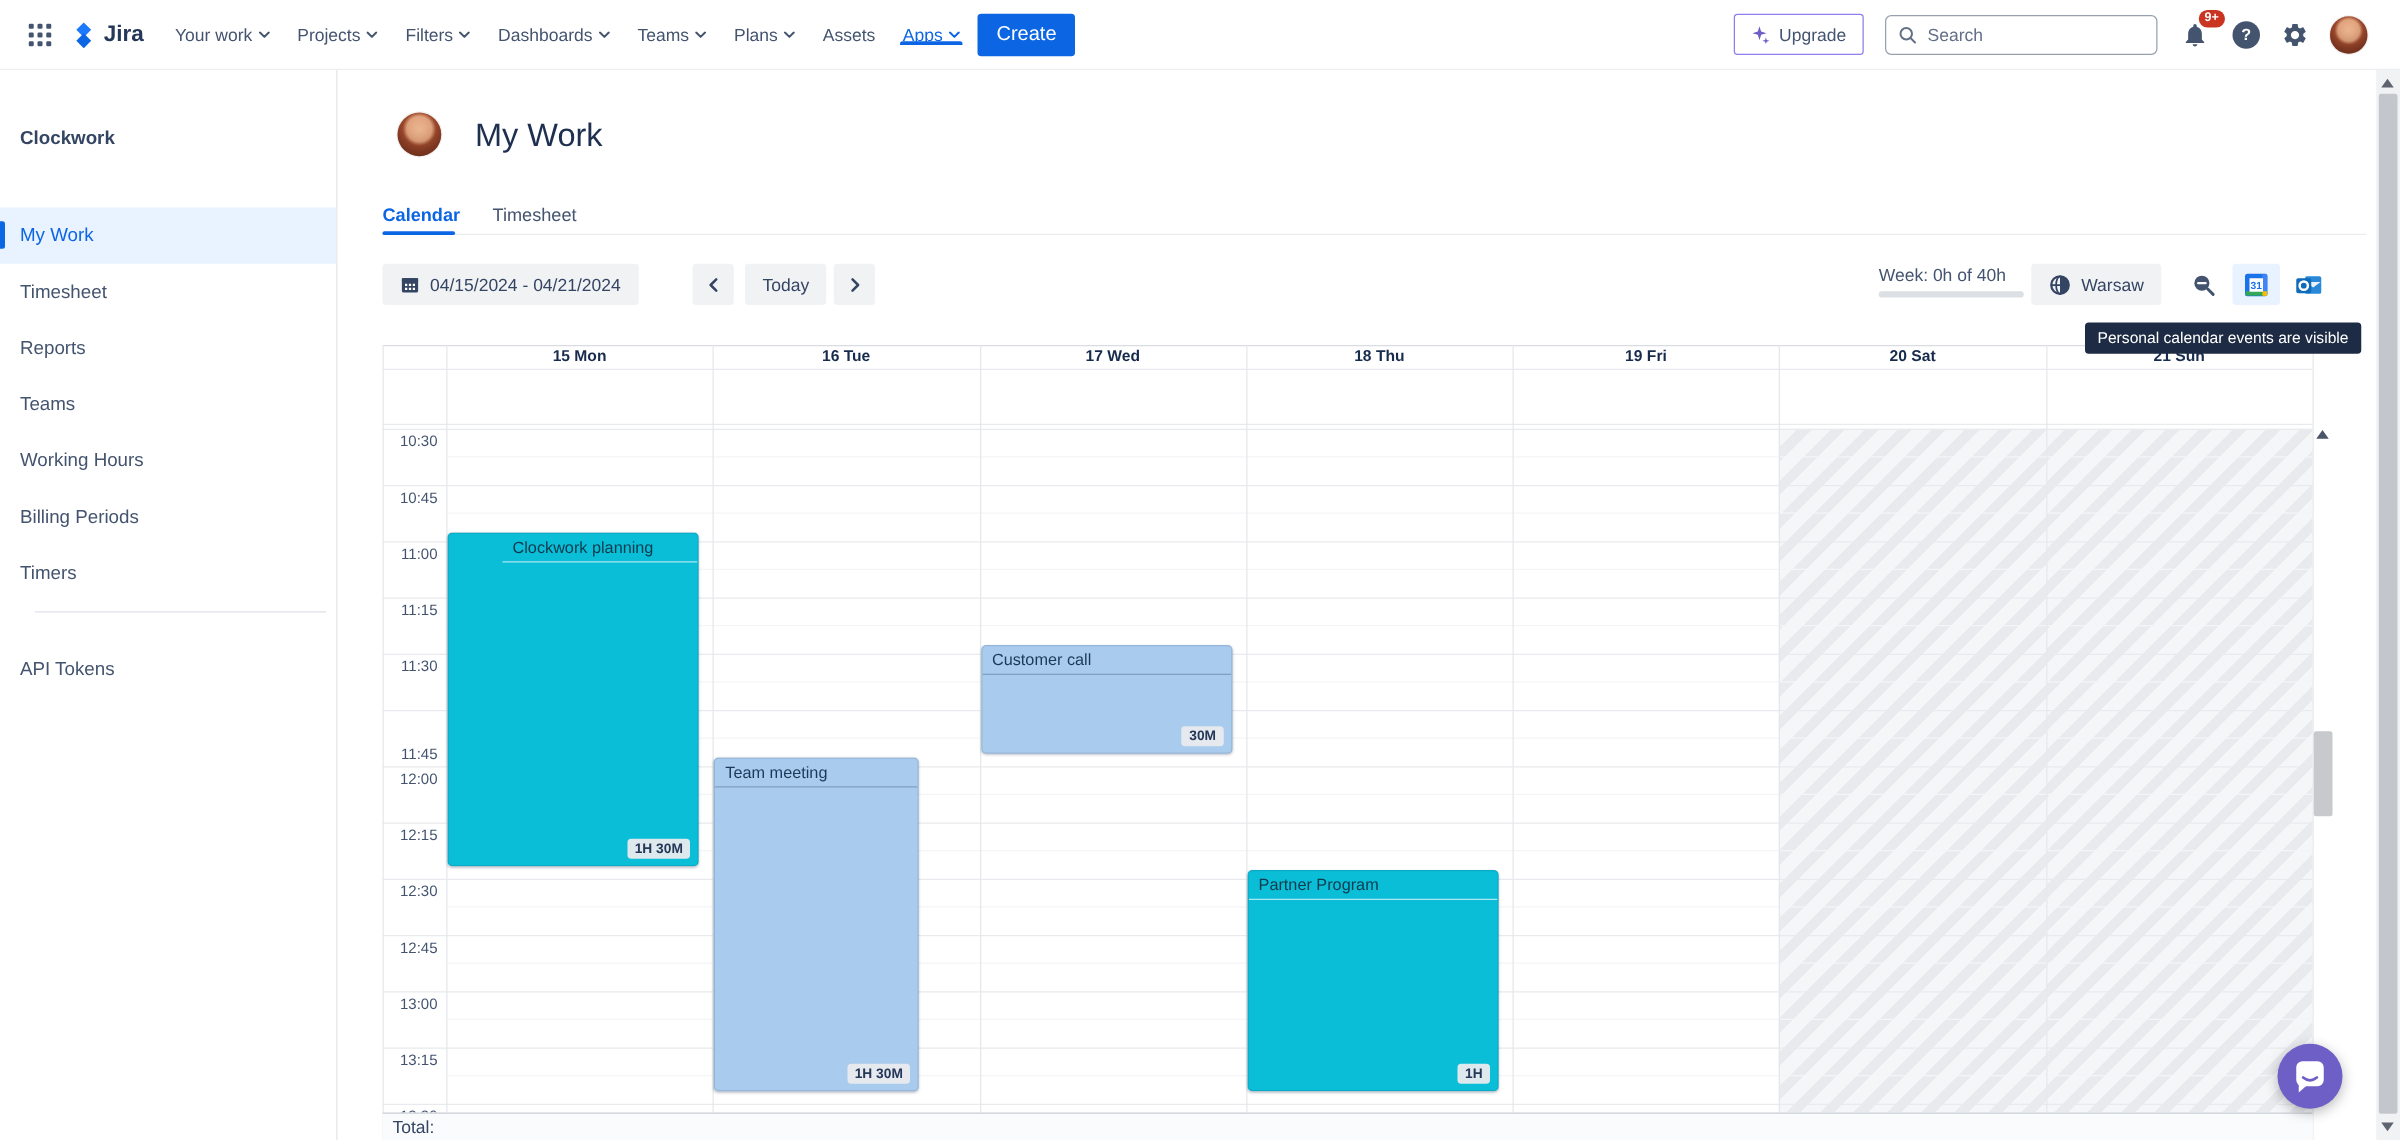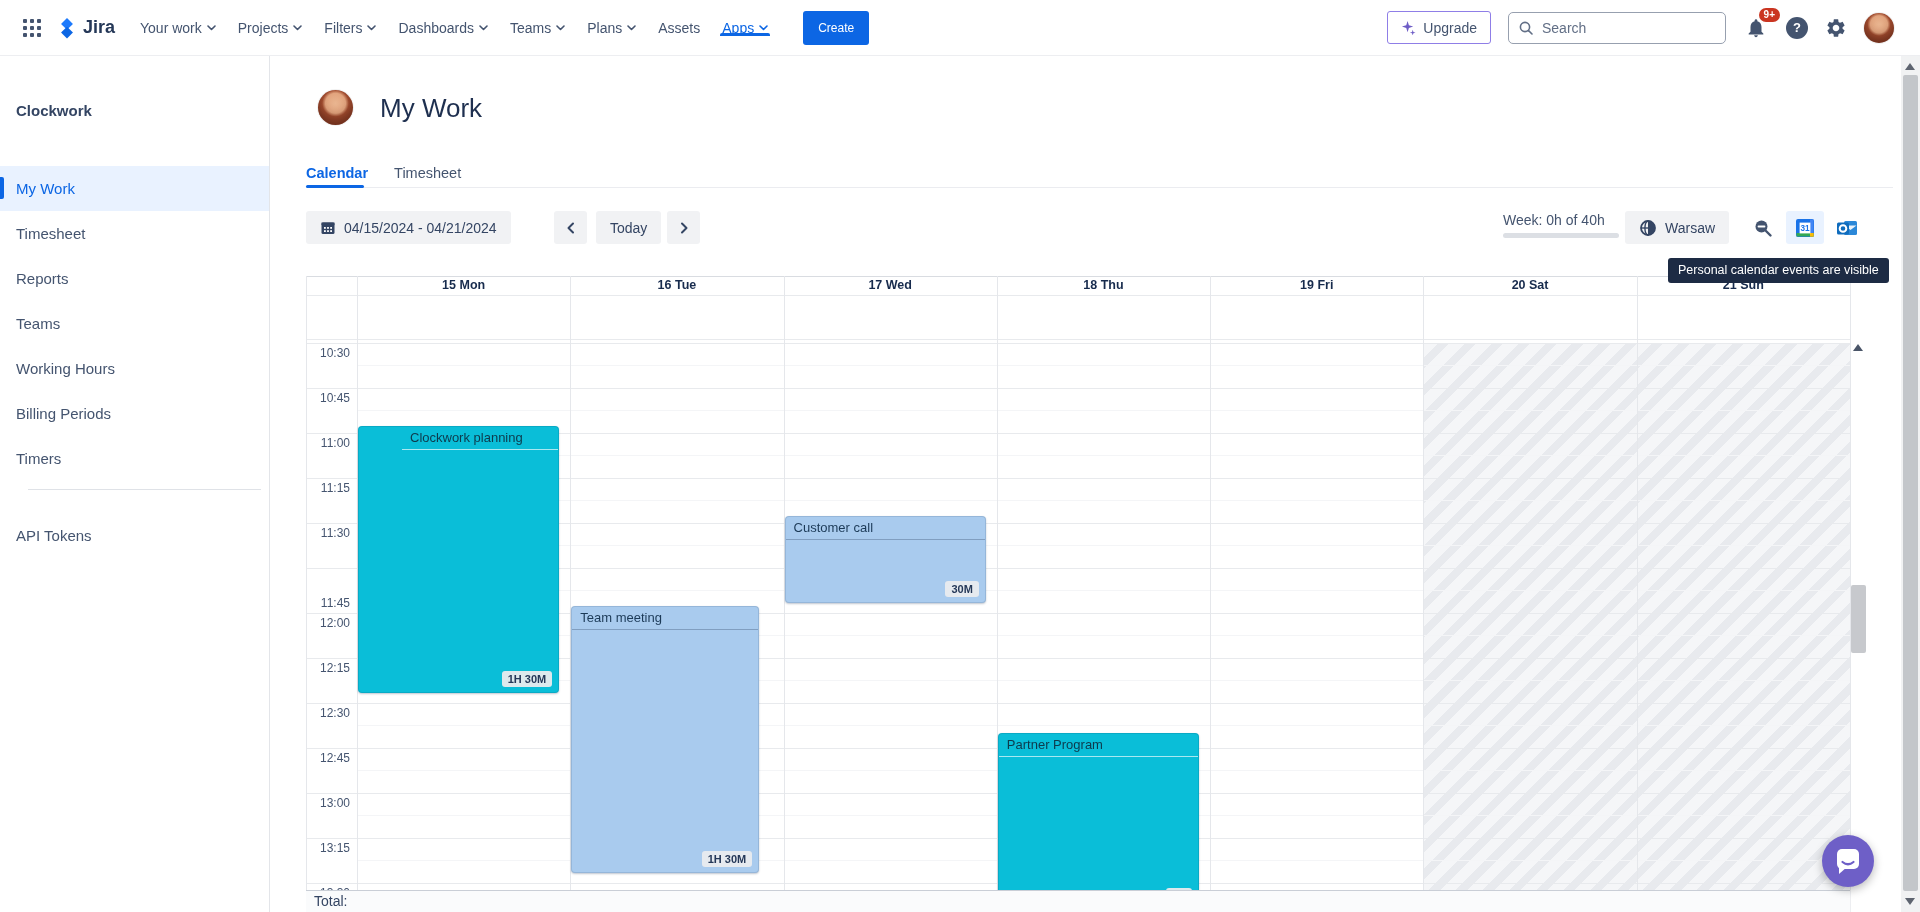--- a/index.html
+++ b/index.html
@@ -10,21 +10,21 @@
   
   .topnav { position:absolute; top:0; left:0; width:1920px; height:56px; background:#fff;
             border-bottom:1px solid #EDEEF1; display:flex; align-items:center; justify-content:space-between; z-index:40; }
   .nav-left { display:flex; align-items:center; height:100%; margin-left:18px; }
   .appgrid { width:28px; height:28px; border:none; background:transparent; display:flex; align-items:center; justify-content:center; cursor:pointer; padding:0; }
   .brand { display:flex; align-items:center; gap:5px; margin:0 14px 0 10px; font-size:18px; font-weight:700; color:#253858; cursor:pointer; }
   #nav-items { display:flex; height:52px; align-items:center; }
   .nav-item { position:relative; display:flex; align-items:center; gap:5px; padding:0 11px; font-size:14px; color:#44546F; cursor:pointer; white-space:nowrap; }
   .nav-item.active { color:#0C66E4; }
   .nav-item.active::after { content:""; position:absolute; left:9px; right:9px; bottom:0; height:3px; background:#0C66E4; border-radius:2px 2px 0 0; }
-  .create-btn { margin-left:24px; align-self:center; background:#0C66E4; color:#fff; border:none; border-radius:3px; height:34px; padding:0 15px; font-size:12px; font-weight:500; cursor:pointer; }
+  .create-btn { margin-left:3px; align-self:center; background:#0C66E4; color:#fff; border:none; border-radius:3px; height:34px; padding:0 15px; font-size:16px; font-weight:500; cursor:pointer; }
   .nav-right { display:flex; align-items:center; gap:17px; margin-right:26px; }
   .upgrade-btn { display:flex; align-items:center; gap:7px; height:33px; padding:0 13px; border:1px solid #8F7EE7; border-radius:3px; background:#fff; color:#44546F; font-size:14px; cursor:pointer; }
   .search-box { position:relative; width:218px; height:32px; border:1px solid #97A0AF; border-radius:5px; display:flex; align-items:center; background:#fff; }
   .search-box input { border:none; outline:none; flex:1; font-size:14px; color:#172B4D; background:transparent; min-width:0; }
   .search-box input::placeholder { color:#626F86; }
   .bell-wrap { position:relative; cursor:pointer; width:26px; height:26px; display:flex; align-items:center; justify-content:center; }
   .nbadge { position:absolute; top:-7px; right:-11px; background:#CA3521; color:#fff; font-size:10px; font-weight:700; padding:1px 5px 2px; border-radius:9px; line-height:11px; }
   .help-circle { width:22px; height:22px; border-radius:50%; background:#44546F; color:#fff; font-size:13px; font-weight:700; display:flex; align-items:center; justify-content:center; cursor:pointer; }
   .gear-wrap { cursor:pointer; display:flex; }
   .avatar { width:30px; height:30px; border-radius:50%; cursor:pointer;
@@ -398,29 +398,29 @@
         <div class="time-label" style="left: 36px; top: 605px;">12:15</div>
         <div class="time-label" style="left: 36px; top: 650px;">12:30</div>
         <div class="time-label" style="left: 36px; top: 695px;">12:45</div>
         <div class="time-label" style="left: 36px; top: 740px;">13:00</div>
         <div class="time-label" style="left: 36px; top: 785px;">13:15</div>
         <div class="time-label" style="left: 36px; top: 830px;">13:30</div>
         <div class="event cyan" style="left: 88px; top: 370px; width: 201.286px; height: 267px; background: rgb(10, 190, 216); padding-left: 43px;">
           <div class="ev-title">Clockwork planning</div>
           <div class="ev-badge">1H 30M</div>
         </div>
-        <div class="event blue" style="left: 301.286px; top: 550px; width: 188px; height: 267px; background: rgb(169, 203, 238);">
+        <div class="event blue" style="left: 301.286px; top: 550px; width: 164px; height: 267px; background: rgb(169, 203, 238);">
           <div class="ev-title">Team meeting</div>
           <div class="ev-badge">1H 30M</div>
         </div>
         <div class="event blue" style="left: 514.571px; top: 460px; width: 201.286px; height: 87px; background: rgb(169, 203, 238);">
           <div class="ev-title">Customer call</div>
           <div class="ev-badge">30M</div>
         </div>
-        <div class="event cyan" style="left: 727.857px; top: 640px; width: 201.286px; height: 177px; background: rgb(10, 190, 216); margin-top: 37px;">
+        <div class="event cyan" style="left: 727.857px; top: 640px; width: 201.286px; height: 177px; background: rgb(10, 190, 216);">
           <div class="ev-title">Partner Program</div>
           <div class="ev-badge">1H</div>
         </div>
       </div>
 
     <div class="total-row">
       <div class="total-label">Total:</div>
     </div>
 
     <div class="cal-up-arrow"></div>

